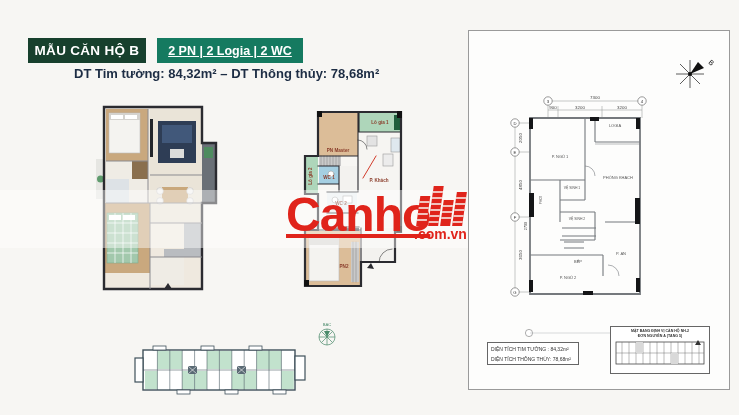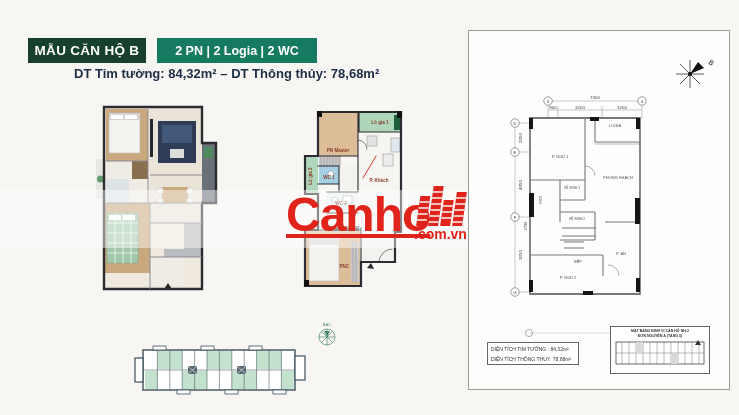--- a/index.html
+++ b/index.html
@@ -2,21 +2,21 @@
 <html><head>
 <meta charset="utf-8">
 <style>
   html,body{margin:0;padding:0;background:#f7f6f3;}
   #canvas{position:relative;width:739px;height:415px;background:#f7f6f3;overflow:hidden;
           font-family:"Liberation Sans",sans-serif;}
   .abs{position:absolute;}
   
   .badge{display:flex;align-items:center;justify-content:center;color:#fff;height:25px;}
   #badge1{left:28px;top:38px;width:118px;background:#17402d;font-weight:bold;font-size:13.5px;letter-spacing:.3px;text-align:right;}
-  #badge2{left:157px;top:38px;width:160px;background:#157a60;font-weight:bold;font-size:12.5px;}
+  #badge2{left:157px;top:38px;width:146px;background:#157a60;font-weight:bold;font-size:12.5px;text-decoration:underline;}
   #arealine{left:28px;top:66px;font-size:13px;color:#1d2d44;font-weight:600;white-space:nowrap;margin-left:46px;}
   #arealine b{font-weight:800;}
   
   #wmband{left:0;top:190px;width:525px;height:58px;background:rgba(255,255,255,.45);}
   #wmbrand{left:286px;top:193px;font-size:48px;font-weight:800;color:#e0241b;letter-spacing:-1px;line-height:44px;text-decoration:underline;}
   #wmsuffix{left:414px;top:226px;font-size:14px;font-weight:800;color:#e0241b;}
   
   #techbox{left:468px;top:30px;width:262px;height:360px;background:#fdfdfc;border:1px solid #9a9a9a;box-sizing:border-box;}
   #areatable{left:487px;top:342px;width:92px;height:23px;background:#fff;border:1px solid #666;box-sizing:border-box;
              font-size:5px;color:#333;line-height:10px;padding:1px 0 0 3px;}

